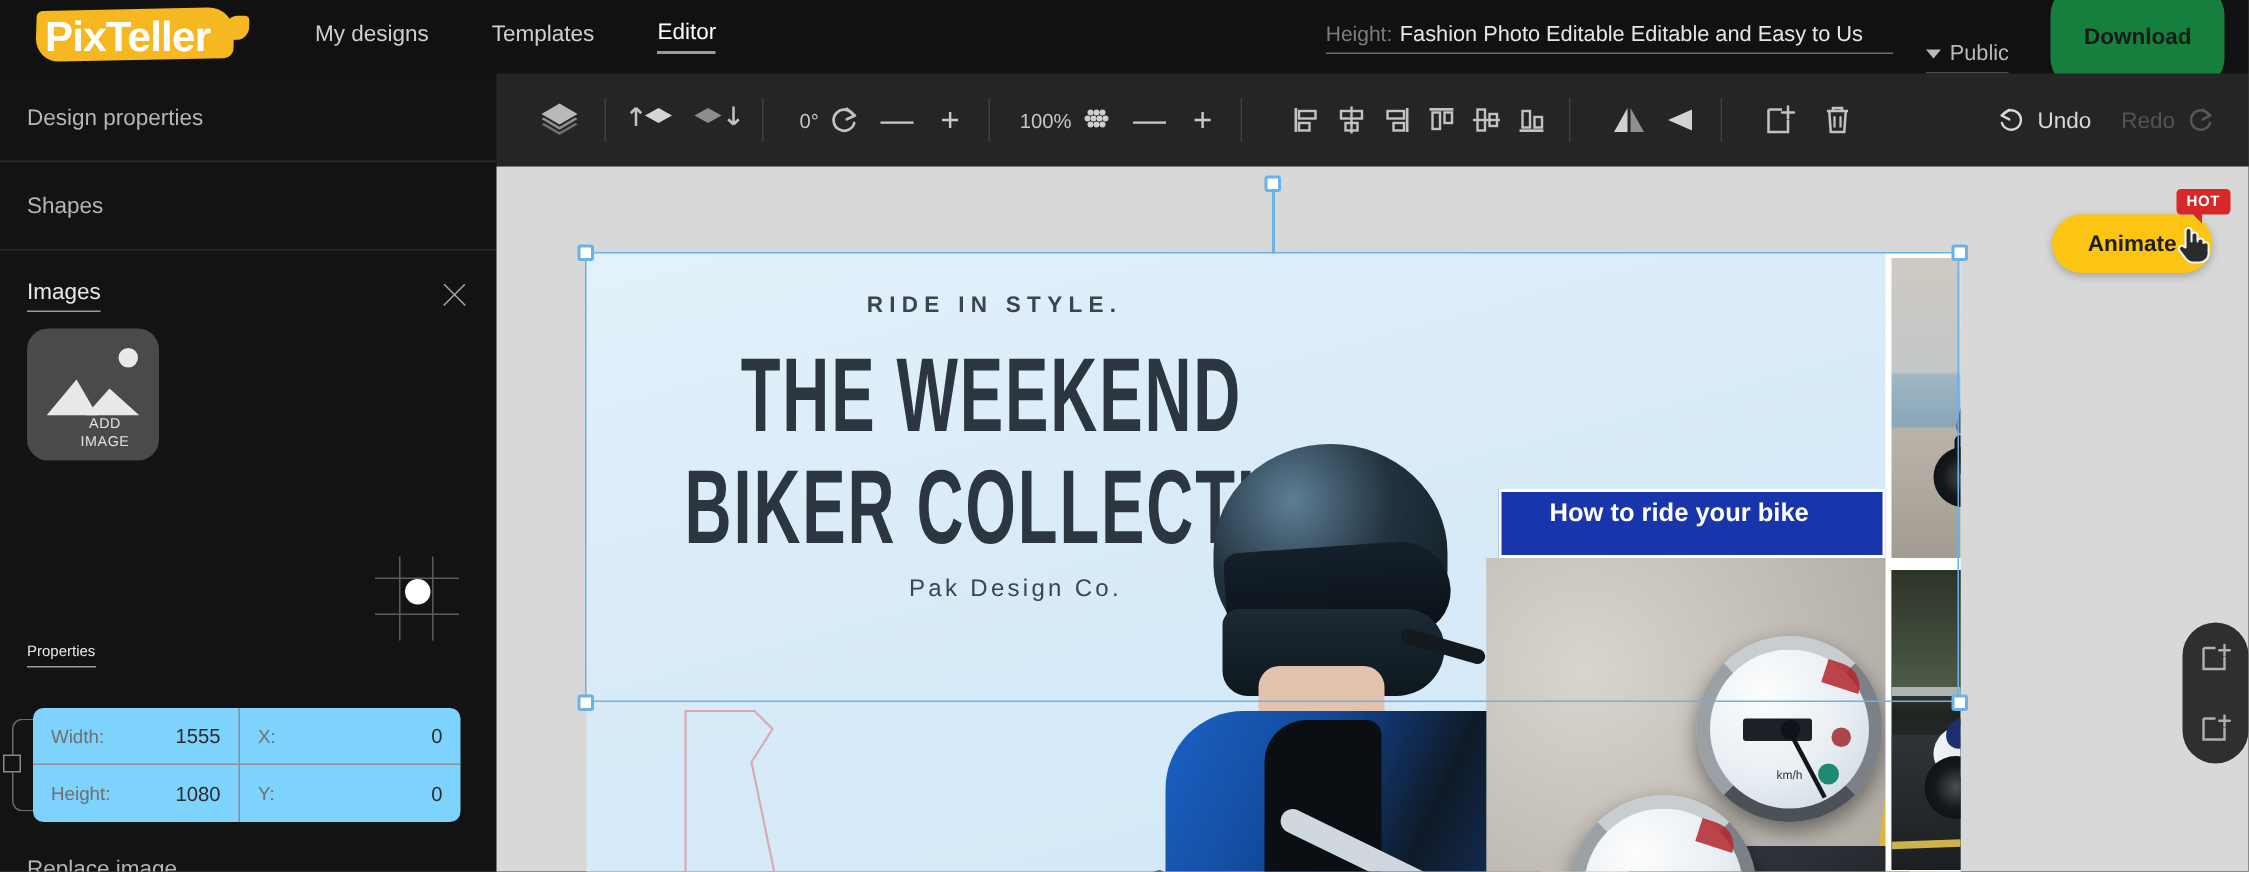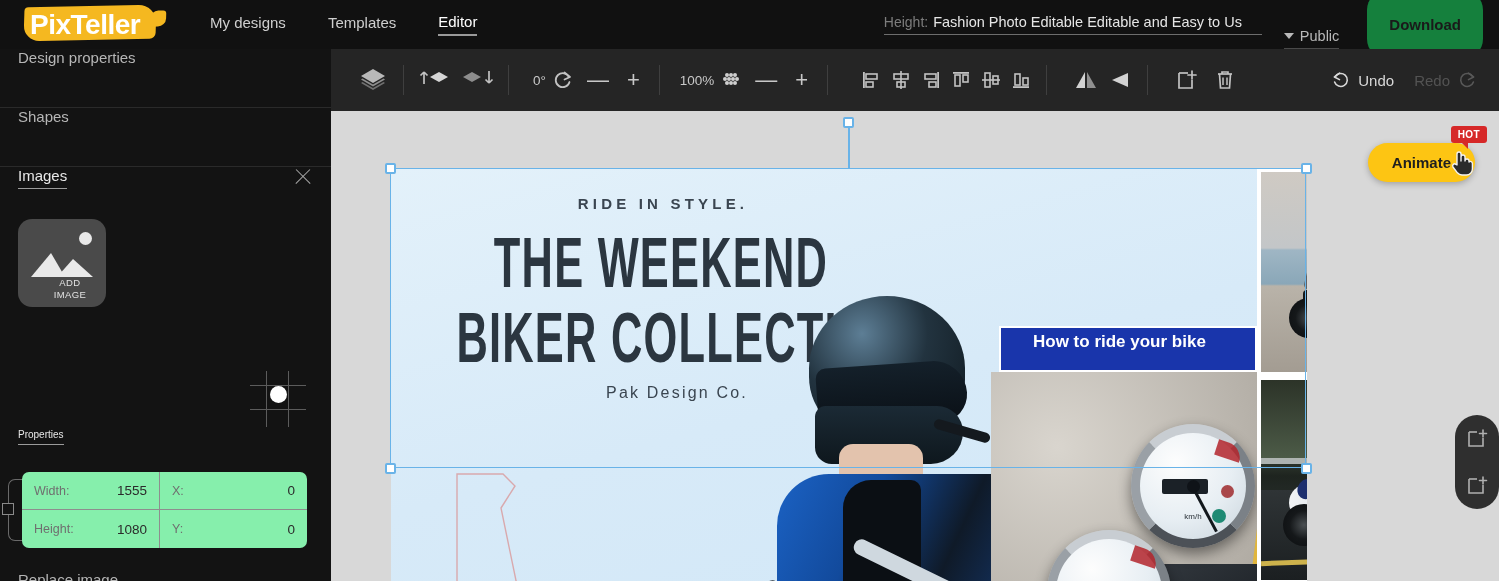--- a/index.html
+++ b/index.html
@@ -107,21 +107,21 @@
   #sidebar {
     position: absolute; left: 0; top: 49px;
     width: 331px; height: 532px;
     background: #131313;
     overflow: hidden;
   }
   .side-row {
     position: relative;
     padding: 0 18px;
     height: 59px;
-    display: flex; align-items: flex-start;
+    display: flex; align-items: center;
     border-bottom: 1px solid #2a2a2a;
     cursor: pointer;
   }
   .side-row .lbl { color: #b6b6b6; font-size: 15px; }
   .side-row.underlined .lbl {
     color: #e8e8e8;
     border-bottom: 1px solid #9b9b9b;
     padding-bottom: 4px;
   }
   .side-row .xclose {
@@ -189,21 +189,21 @@
 
   #props-row {
     position: absolute; left: 18px; top: 380px;
     color: #e8e8e8; font-size: 10px;
   }
   #props-row .lbl { border-bottom: 1px solid #9b9b9b; padding-bottom: 4px; }
 
   #props-table {
     position: absolute; left: 22px; top: 423px;
     width: 285px; height: 76px;
-    background: #86efac;
+    background: #7dd3fc;
     border-radius: 7px;
     display: grid;
     grid-template-columns: 138px 147px;
     grid-template-rows: 38px 38px;
     overflow: hidden;
   }
   .pcell {
     display: flex; align-items: center;
     padding: 0 12px;
     font-size: 12.5px;

